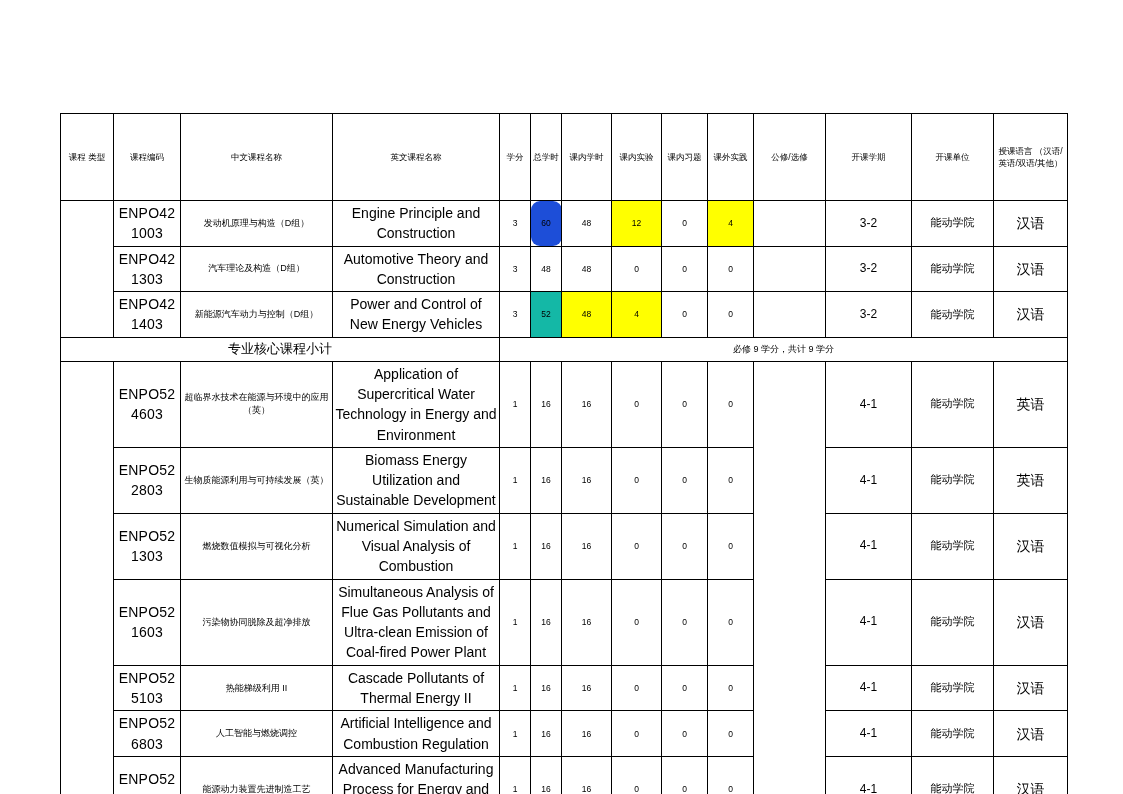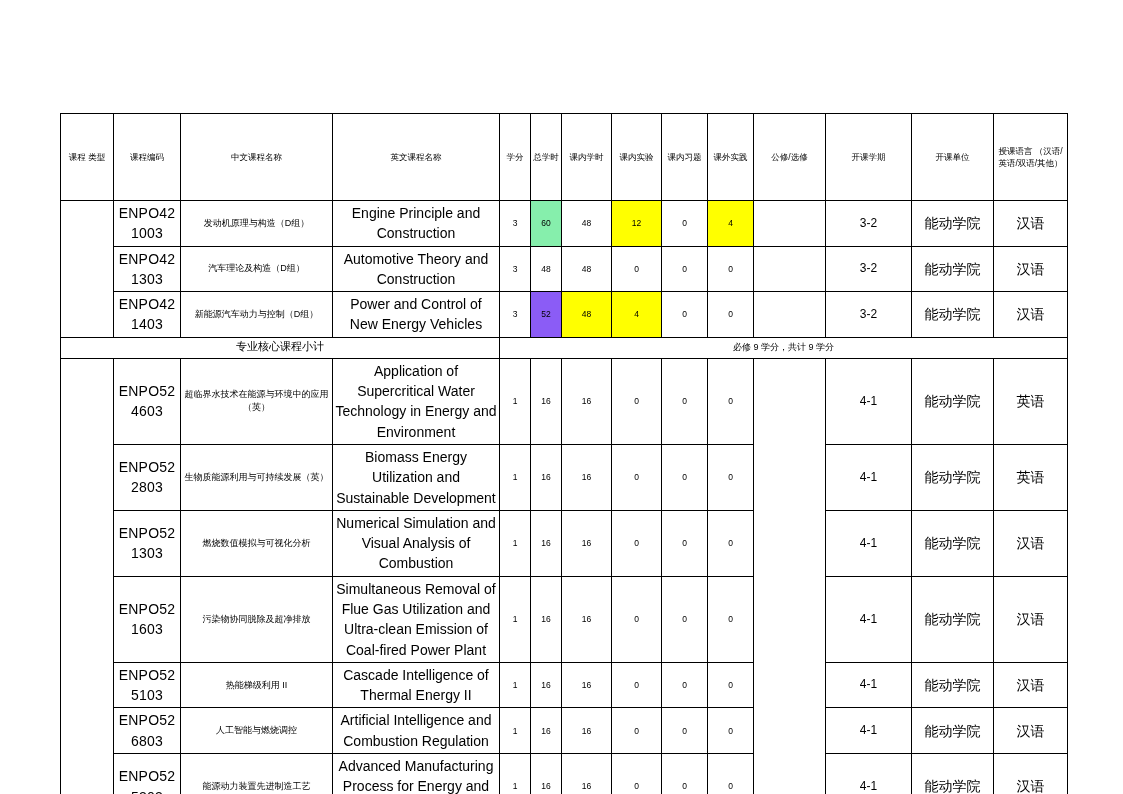--- a/index.html
+++ b/index.html
@@ -52,28 +52,27 @@
   }
   .en-name {
     font-size: 14px;
     line-height: 1.55;
   }
   .code-cell {
     font-size: 14px;
     letter-spacing: 0.2px;
   }
   .subtotal-label {
-    font-size: 11px;
-    font-family: Liberation Mono, monospace;
+    font-size: 13px;
   }
   .subtotal-text {
     font-size: 9px;
   }
   .num { font-size: 8.5px; }
-  .dept { font-size: 14px; }
+  .dept { font-size: 11px; }
   .lang { font-size: 14px; }
   .term { font-size: 12px; }
 </style>
 </head>
 <body>
 
 <div id="sheet">
   <table class="course-table">
     <colgroup>
       <col style="width:53px">
@@ -111,21 +110,21 @@
 （汉语/英语/双语/其他）</span></td>
       </tr>
     </thead>
     <tbody>
         <tr>
           <td rowspan="3"></td>
           <td class="code-cell">ENPO421003</td>
           <td class="cn-name">发动机原理与构造（D组）</td>
           <td class="en-name">Engine Principle and Construction</td>
           <td class="num">3</td>
-          <td class="num" style="background: #86efac;">60</td>
+          <td class="num" style="background: #1d4ed8; border-radius: 9px;">60</td>
           <td class="num">48</td>
           <td class="num" style="background: rgb(255, 255, 0); text-align: center;">12</td>
           <td class="num">0</td>
           <td class="num" style="background: rgb(255, 255, 0);">4</td>
           <td class=""></td>
           <td class="term">3-2</td>
           <td class="dept">能动学院</td>
           <td class="lang">汉语</td>
         </tr>
         <tr>
@@ -141,21 +140,21 @@
           <td class=""></td>
           <td class="term">3-2</td>
           <td class="dept">能动学院</td>
           <td class="lang">汉语</td>
         </tr>
         <tr>
           <td class="code-cell">ENPO421403</td>
           <td class="cn-name">新能源汽车动力与控制（D组）</td>
           <td class="en-name">Power and Control of New Energy Vehicles</td>
           <td class="num">3</td>
-          <td class="num" style="background: #8b5cf6;">52</td>
+          <td class="num" style="background: #14b8a6;">52</td>
           <td class="num" style="background: rgb(255, 255, 0);">48</td>
           <td class="num" style="background: rgb(255, 255, 0);">4</td>
           <td class="num">0</td>
           <td class="num">0</td>
           <td class=""></td>
           <td class="term">3-2</td>
           <td class="dept">能动学院</td>
           <td class="lang">汉语</td>
         </tr>
         <tr>
@@ -202,35 +201,35 @@
           <td class="num">0</td>
           <td class="num">0</td>
           <td class="num">0</td>
           <td class="term">4-1</td>
           <td class="dept">能动学院</td>
           <td class="lang">汉语</td>
         </tr>
         <tr>
           <td class="code-cell">ENPO521603</td>
           <td class="cn-name">污染物协同脱除及超净排放</td>
-          <td class="en-name">Simultaneous Removal of Flue Gas Utilization and      Ultra-clean Emission of Coal-fired Power Plant</td>
+          <td class="en-name">Simultaneous Analysis of Flue Gas Pollutants and      Ultra-clean Emission of Coal-fired Power Plant</td>
           <td class="num">1</td>
           <td class="num">16</td>
           <td class="num">16</td>
           <td class="num">0</td>
           <td class="num">0</td>
           <td class="num">0</td>
           <td class="term">4-1</td>
           <td class="dept">能动学院</td>
           <td class="lang">汉语</td>
         </tr>
         <tr>
           <td class="code-cell">ENPO525103</td>
           <td class="cn-name">热能梯级利用 II</td>
-          <td class="en-name">Cascade Intelligence of Thermal Energy II</td>
+          <td class="en-name">Cascade Pollutants of Thermal Energy II</td>
           <td class="num">1</td>
           <td class="num">16</td>
           <td class="num">16</td>
           <td class="num">0</td>
           <td class="num">0</td>
           <td class="num">0</td>
           <td class="term">4-1</td>
           <td class="dept">能动学院</td>
           <td class="lang">汉语</td>
         </tr>

